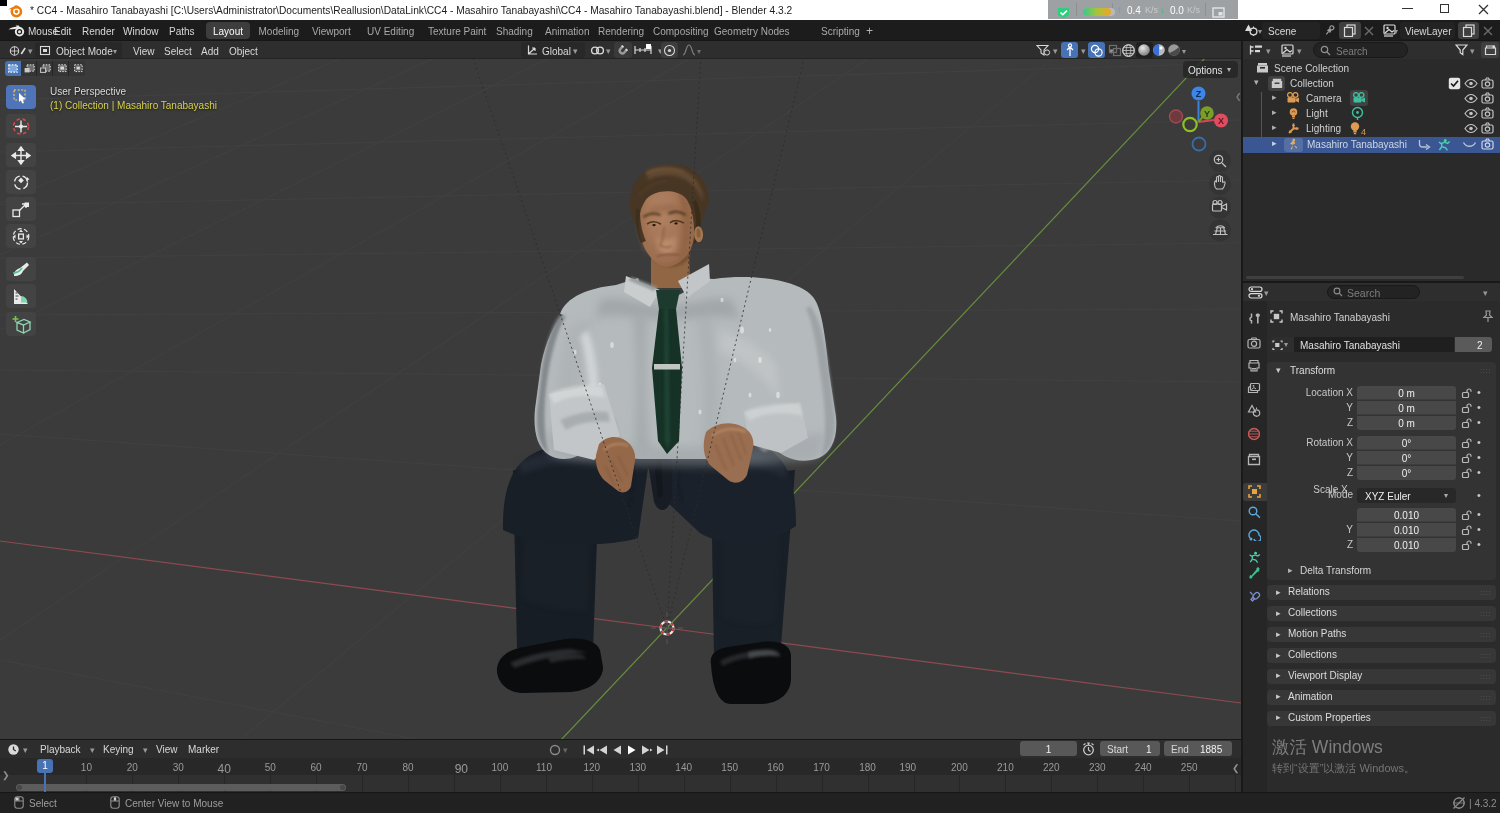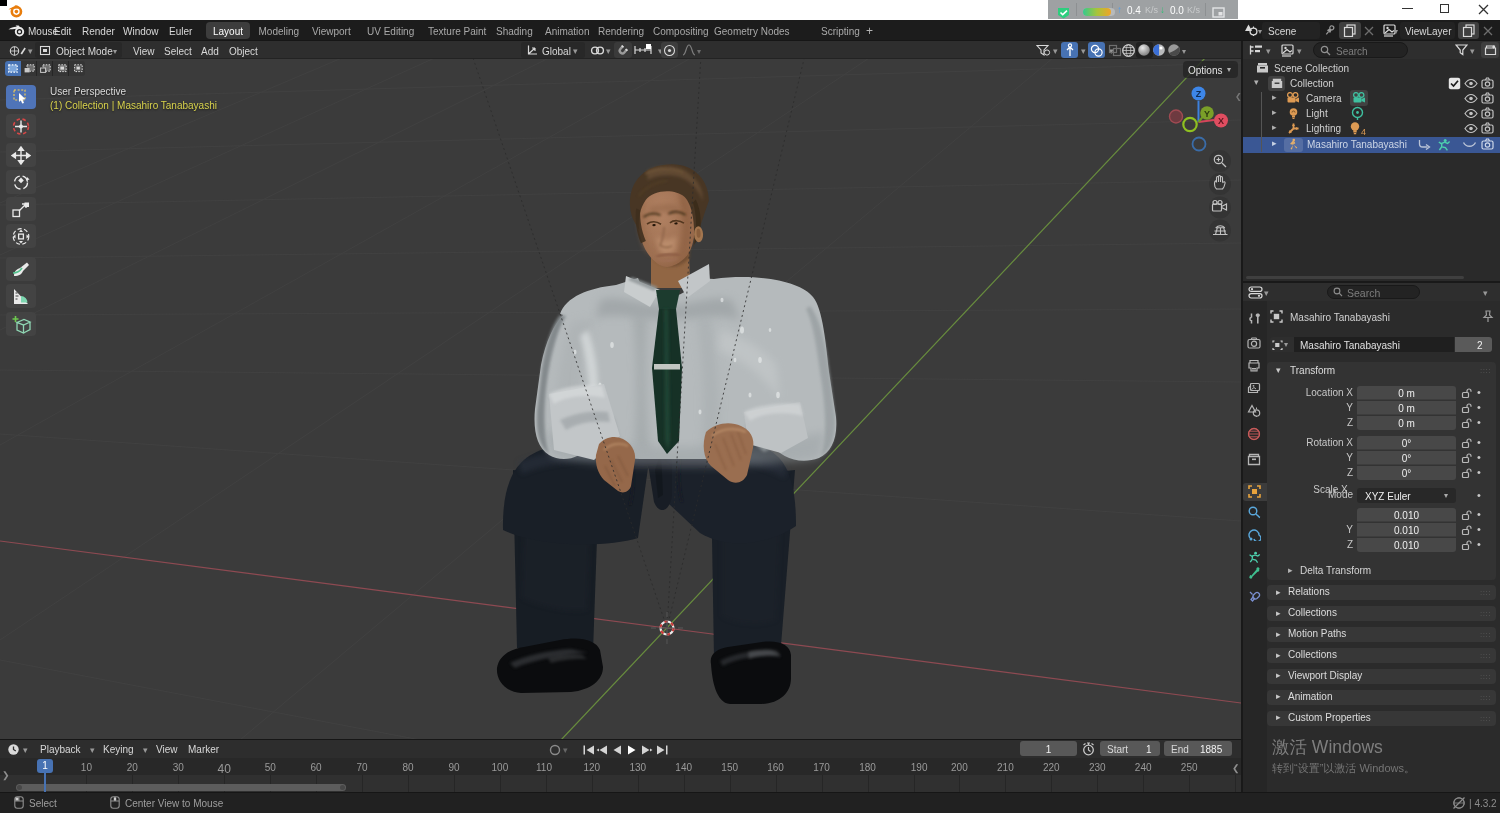--- a/index.html
+++ b/index.html
@@ -12,20 +12,21 @@
 <body>
 <div id="stage">
 
 <div class="abs" style="left:0;top:0;width:1500px;height:20px;background:#ffffff"></div>
 <div class="abs" style="left:0;top:0;width:7px;height:6px;background:#000"></div>
 <svg class="abs" style="left:7px;top:2px" width="17" height="17" viewBox="0 0 17 17">
  <circle cx="9.4" cy="9.6" r="4.6" fill="none" stroke="#e87d0d" stroke-width="2.6"></circle>
  <circle cx="9.4" cy="9.6" r="1.8" fill="#e87d0d"></circle>
  <path d="M1.5 7.5 C4 5.5 7 4.5 9 4.8 L7.5 3.2 L10.5 3.4 L13 6.2 L8.5 6.6 C6 6.8 3.5 7.4 1.5 7.5 Z" fill="#e87d0d"></path>
 </svg>
+<div class="abs" style="left:30px;top:4.5px;font-size:10.2px;color:#1b1b1b;white-space:nowrap">* CC4 - Masahiro Tanabayashi [C:\Users\Administrator\Documents\Reallusion\DataLink\CC4 - Masahiro Tanabayashi\CC4 - Masahiro Tanabayashi.blend] - Blender 4.3.2</div>
 
 <div class="abs" style="left:1048px;top:0;width:190px;height:19px;background:#9ea1a3"></div>
 <div class="abs" style="left:1076px;top:3px;width:1px;height:13px;background:#8d9092"></div>
 <div class="abs" style="left:1112px;top:3px;width:1px;height:13px;background:#8d9092"></div>
 <div class="abs" style="left:1205px;top:3px;width:1px;height:13px;background:#8d9092"></div>
 <svg class="abs" style="left:1057px;top:7px" width="14" height="12" viewBox="0 0 14 12">
       <path d="M1 1 h11 v7 l-5.5 3.5 L1 8 Z" fill="#2ece7e"></path>
       <path d="M3.5 5.5 l2.2 2.2 L10 3.6" stroke="#fff" stroke-width="1.6" fill="none"></path>
     </svg>
 <div class="abs" style="left:1083px;top:8px;width:32px;height:8px;border-radius:4px;background:#b7babb"></div>
@@ -49,21 +50,21 @@
 <div class="abs" style="left:0;top:20px;width:1500px;height:21px;background:#1c1c1c"></div>
 <svg class="abs" style="left:8px;top:24px" width="20" height="14" viewBox="0 0 20 14">
  <circle cx="11.5" cy="7.8" r="3.7" fill="none" stroke="#eaeaea" stroke-width="2"></circle>
  <circle cx="11.5" cy="7.8" r="1.5" fill="#eaeaea"></circle>
  <path d="M0.5 5.5 C3 3.5 6.5 2.6 9 2.9 L7.6 1.4 L10.6 1.6 L13.2 4.4 L8.6 4.8 C6 5 2.8 5.4 0.5 5.5 Z" fill="#eaeaea"></path>
 </svg>
 <div class="abs cap" style="left:28px;top:26px">Mouse</div>
 <div class="abs cap" style="left:54px;top:26px">Edit</div>
 <div class="abs cap" style="left:82px;top:26px">Render</div>
 <div class="abs cap" style="left:123px;top:26px">Window</div>
-<div class="abs cap" style="left:169px;top:26px">Euler</div>
+<div class="abs cap" style="left:169px;top:26px">Paths</div>
 <div class="abs" style="left:206px;top:22px;width:44px;height:17px;background:#3d3d3d;border-radius:4px"></div>
 <div class="abs" style="left:213px;top:26px;font-size:10px;color:#fdfdfd">Layout</div>
 <div class="abs" style="left:258.5px;top:26px;font-size:10px;color:#a9a9a9">Modeling</div>
 <div class="abs" style="left:312px;top:26px;font-size:10px;color:#a9a9a9">Viewport</div>
 <div class="abs" style="left:367px;top:26px;font-size:10px;color:#a9a9a9">UV Editing</div>
 <div class="abs" style="left:428px;top:26px;font-size:10px;color:#a9a9a9">Texture Paint</div>
 <div class="abs" style="left:496px;top:26px;font-size:10px;color:#a9a9a9">Shading</div>
 <div class="abs" style="left:545px;top:26px;font-size:10px;color:#a9a9a9">Animation</div>
 <div class="abs" style="left:598px;top:26px;font-size:10px;color:#a9a9a9">Rendering</div>
 <div class="abs" style="left:653px;top:26px;font-size:10px;color:#a9a9a9">Compositing</div>
@@ -928,41 +929,41 @@
 <div class="abs" style="left:210.2px;top:762px;width:28px;font-size:12px;color:#9a9a9a;text-align:center">40</div>
 <div class="abs" style="left:270.2px;top:775px;width:1px;height:18px;background:#262626"></div>
 <div class="abs" style="left:256.2px;top:762px;width:28px;font-size:10px;color:#9a9a9a;text-align:center">50</div>
 <div class="abs" style="left:316.1px;top:775px;width:1px;height:18px;background:#262626"></div>
 <div class="abs" style="left:302.1px;top:762px;width:28px;font-size:10px;color:#9a9a9a;text-align:center">60</div>
 <div class="abs" style="left:362.1px;top:775px;width:1px;height:18px;background:#262626"></div>
 <div class="abs" style="left:348.1px;top:762px;width:28px;font-size:10px;color:#9a9a9a;text-align:center">70</div>
 <div class="abs" style="left:408.0px;top:775px;width:1px;height:18px;background:#262626"></div>
 <div class="abs" style="left:394.0px;top:762px;width:28px;font-size:10px;color:#9a9a9a;text-align:center">80</div>
 <div class="abs" style="left:454.0px;top:775px;width:1px;height:18px;background:#262626"></div>
-<div class="abs" style="left:440.0px;top:762px;width:28px;font-size:10px;color:#9a9a9a;text-align:center">90</div>
+<div class="abs" style="left:440.0px;top:762px;width:28px;font-size:12px;color:#9a9a9a;text-align:right">90</div>
 <div class="abs" style="left:499.9px;top:775px;width:1px;height:18px;background:#262626"></div>
 <div class="abs" style="left:485.9px;top:762px;width:28px;font-size:10px;color:#9a9a9a;text-align:center">100</div>
 <div class="abs" style="left:545.9px;top:775px;width:1px;height:18px;background:#262626"></div>
 <div class="abs" style="left:530px;top:762px;width:28px;font-size:10px;color:#9a9a9a;text-align:center">110</div>
 <div class="abs" style="left:591.8px;top:775px;width:1px;height:18px;background:#262626"></div>
 <div class="abs" style="left:577.8px;top:762px;width:28px;font-size:10px;color:#9a9a9a;text-align:center">120</div>
 <div class="abs" style="left:637.8px;top:775px;width:1px;height:18px;background:#262626"></div>
 <div class="abs" style="left:623.8px;top:762px;width:28px;font-size:10px;color:#9a9a9a;text-align:center">130</div>
 <div class="abs" style="left:683.7px;top:775px;width:1px;height:18px;background:#262626"></div>
 <div class="abs" style="left:669.7px;top:762px;width:28px;font-size:10px;color:#9a9a9a;text-align:center">140</div>
 <div class="abs" style="left:729.7px;top:775px;width:1px;height:18px;background:#262626"></div>
 <div class="abs" style="left:715.7px;top:762px;width:28px;font-size:10px;color:#9a9a9a;text-align:center">150</div>
 <div class="abs" style="left:775.6px;top:775px;width:1px;height:18px;background:#262626"></div>
 <div class="abs" style="left:761.6px;top:762px;width:28px;font-size:10px;color:#9a9a9a;text-align:center">160</div>
 <div class="abs" style="left:821.6px;top:775px;width:1px;height:18px;background:#262626"></div>
 <div class="abs" style="left:807.6px;top:762px;width:28px;font-size:10px;color:#9a9a9a;text-align:center">170</div>
 <div class="abs" style="left:867.5px;top:775px;width:1px;height:18px;background:#262626"></div>
 <div class="abs" style="left:853.5px;top:762px;width:28px;font-size:10px;color:#9a9a9a;text-align:center">180</div>
 <div class="abs" style="left:913.5px;top:775px;width:1px;height:18px;background:#262626"></div>
-<div class="abs" style="left:899.5px;top:762px;width:28px;font-size:10px;color:#9a9a9a;text-align:right">190</div>
+<div class="abs" style="left:899.5px;top:762px;width:28px;font-size:10px;color:#9a9a9a;text-align:left">190</div>
 <div class="abs" style="left:959.4px;top:775px;width:1px;height:18px;background:#262626"></div>
 <div class="abs" style="left:945.4px;top:762px;width:28px;font-size:10px;color:#9a9a9a;text-align:center">200</div>
 <div class="abs" style="left:1005.4px;top:775px;width:1px;height:18px;background:#262626"></div>
 <div class="abs" style="left:991.4px;top:762px;width:28px;font-size:10px;color:#9a9a9a;text-align:center">210</div>
 <div class="abs" style="left:1051.3px;top:775px;width:1px;height:18px;background:#262626"></div>
 <div class="abs" style="left:1037.3px;top:762px;width:28px;font-size:10px;color:#9a9a9a;text-align:center">220</div>
 <div class="abs" style="left:1097.3px;top:775px;width:1px;height:18px;background:#262626"></div>
 <div class="abs" style="left:1083.3px;top:762px;width:28px;font-size:10px;color:#9a9a9a;text-align:center">230</div>
 <div class="abs" style="left:1143.2px;top:775px;width:1px;height:18px;background:#262626"></div>
 <div class="abs" style="left:1129.2px;top:762px;width:28px;font-size:10px;color:#9a9a9a;text-align:center">240</div>

